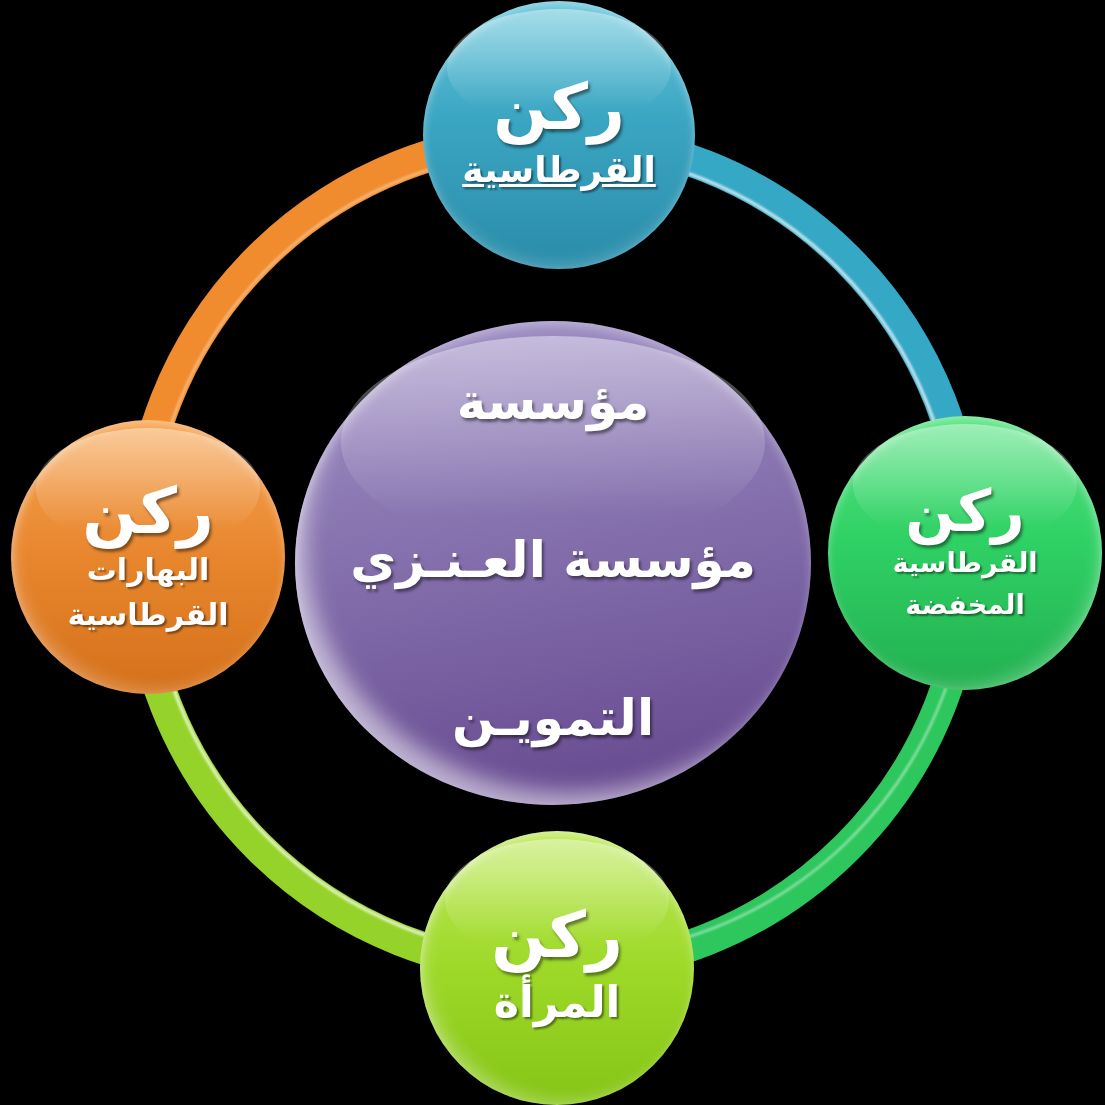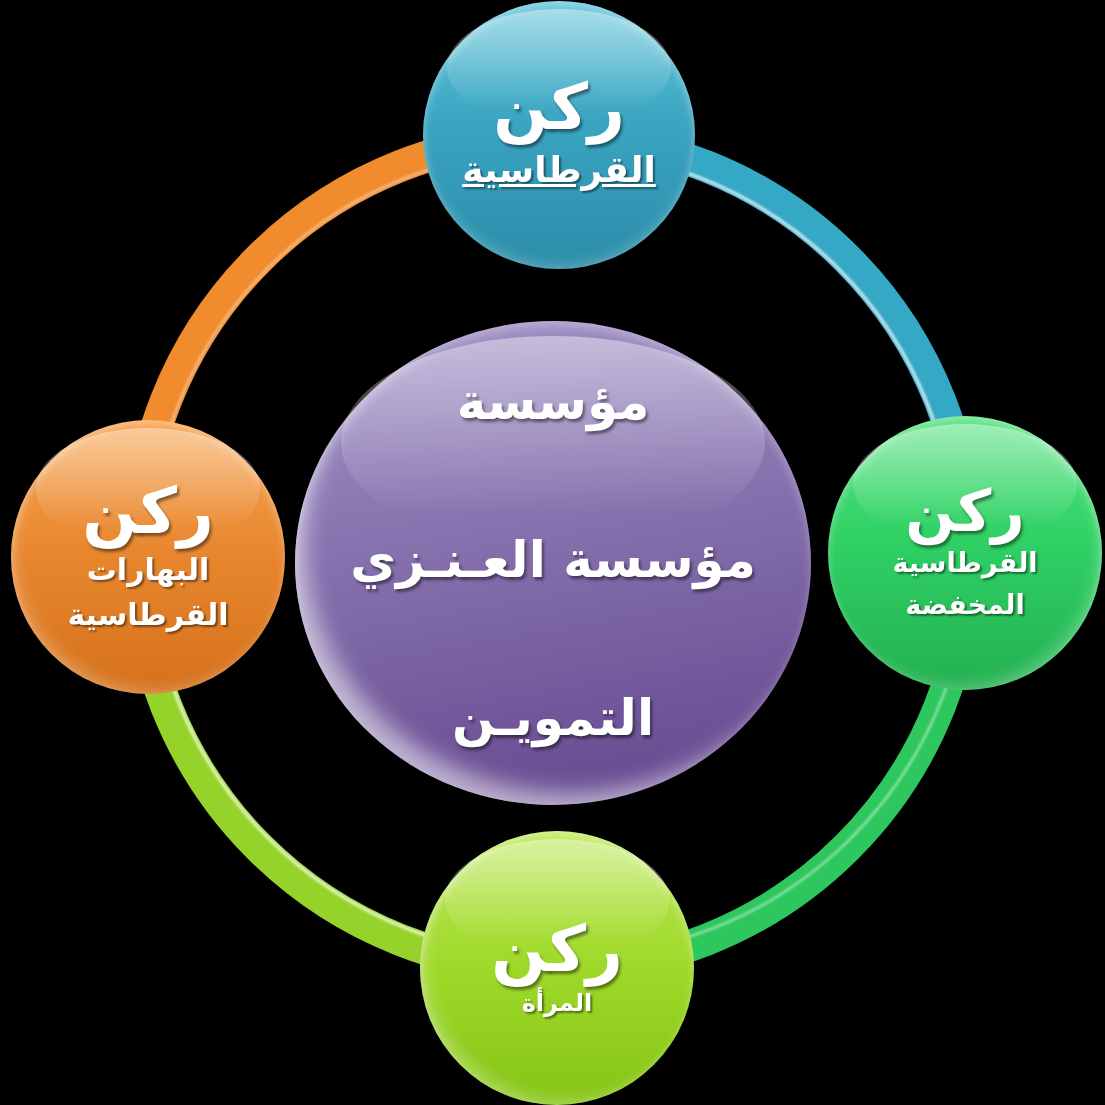--- a/index.html
+++ b/index.html
@@ -64,21 +64,21 @@
     background:linear-gradient(180deg,#f6a452 0%, #e8862e 50%, #d4711a 100%);
     box-shadow:inset 0 4px 8px rgba(255,255,255,.35), inset 8px -10px 16px -6px rgba(255,255,255,.25);
   }
   .node-left .node-line{font-size:30px;}
   
   .node-bottom{
     left:420px;top:831px;width:274px;height:274px;
     background:linear-gradient(180deg,#bfe95c 0%, #9ed929 50%, #85c415 100%);
     box-shadow:inset 0 4px 8px rgba(255,255,255,.4), inset 10px -10px 16px -6px rgba(255,255,255,.3);
   }
-  .node-bottom .node-line{font-size:24px;text-align:center;}
+  .node-bottom .node-line{font-size:43px;text-align:center;}
   
   .node-center{
     left:295px;top:321px;width:516px;height:484px;
     background:linear-gradient(170deg,#a293c7 0%, #8672ae 42%, #6a4e93 88%);
     box-shadow:inset 18px -20px 22px -8px rgba(255,255,255,.55), inset 0 5px 10px rgba(255,255,255,.3);
     justify-content:space-between;
     padding:52px 30px 58px;
     box-sizing:border-box;
   }
   .center-line{

